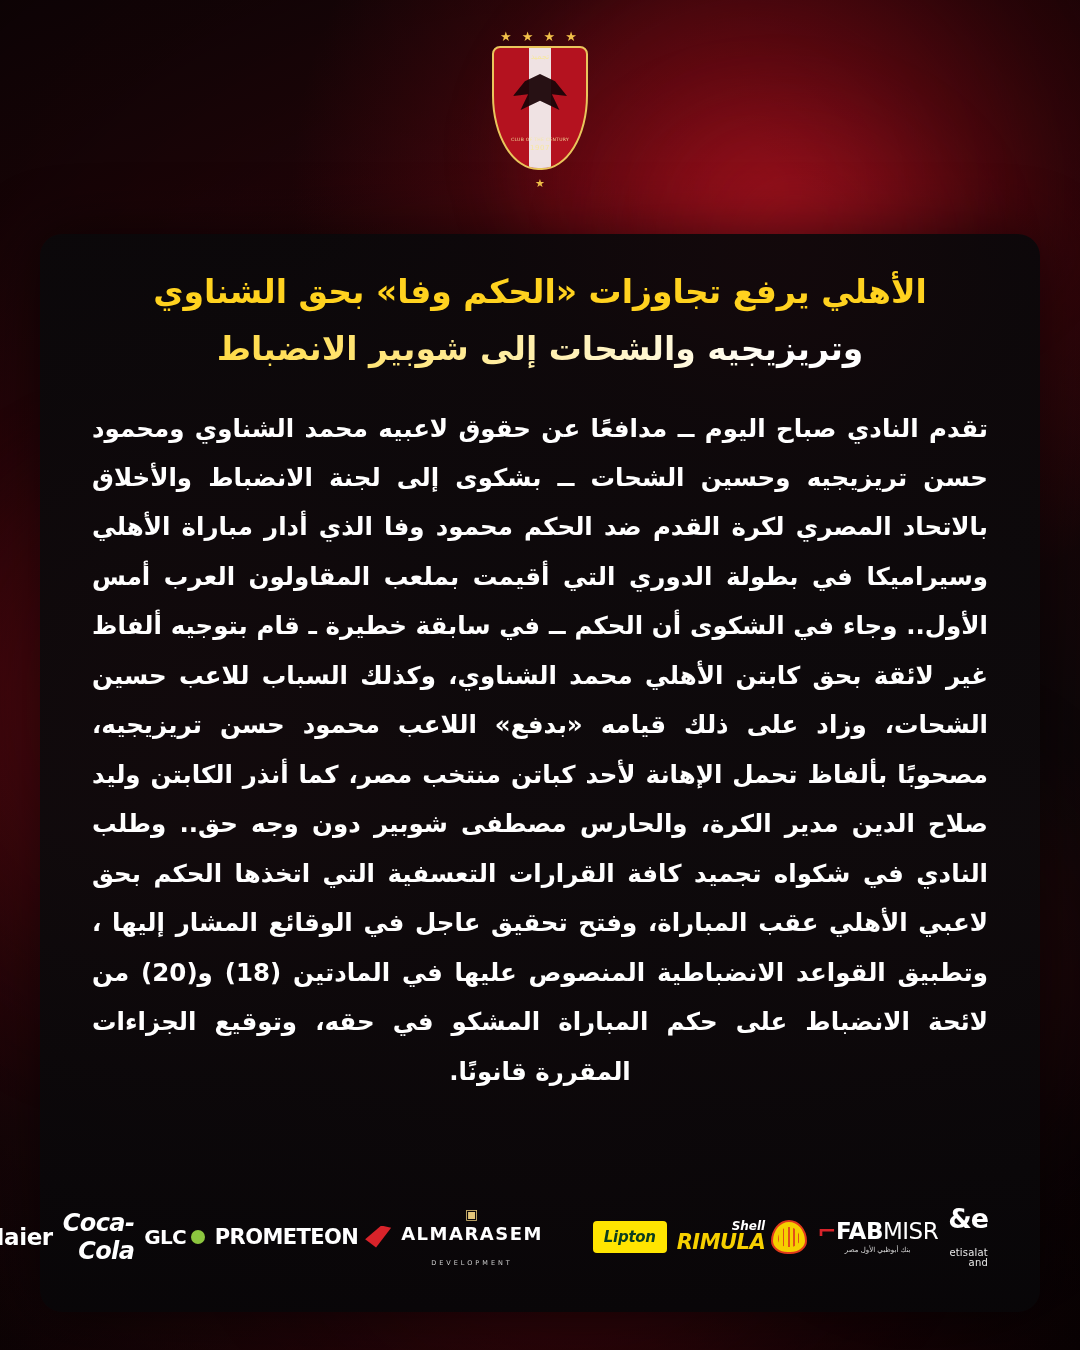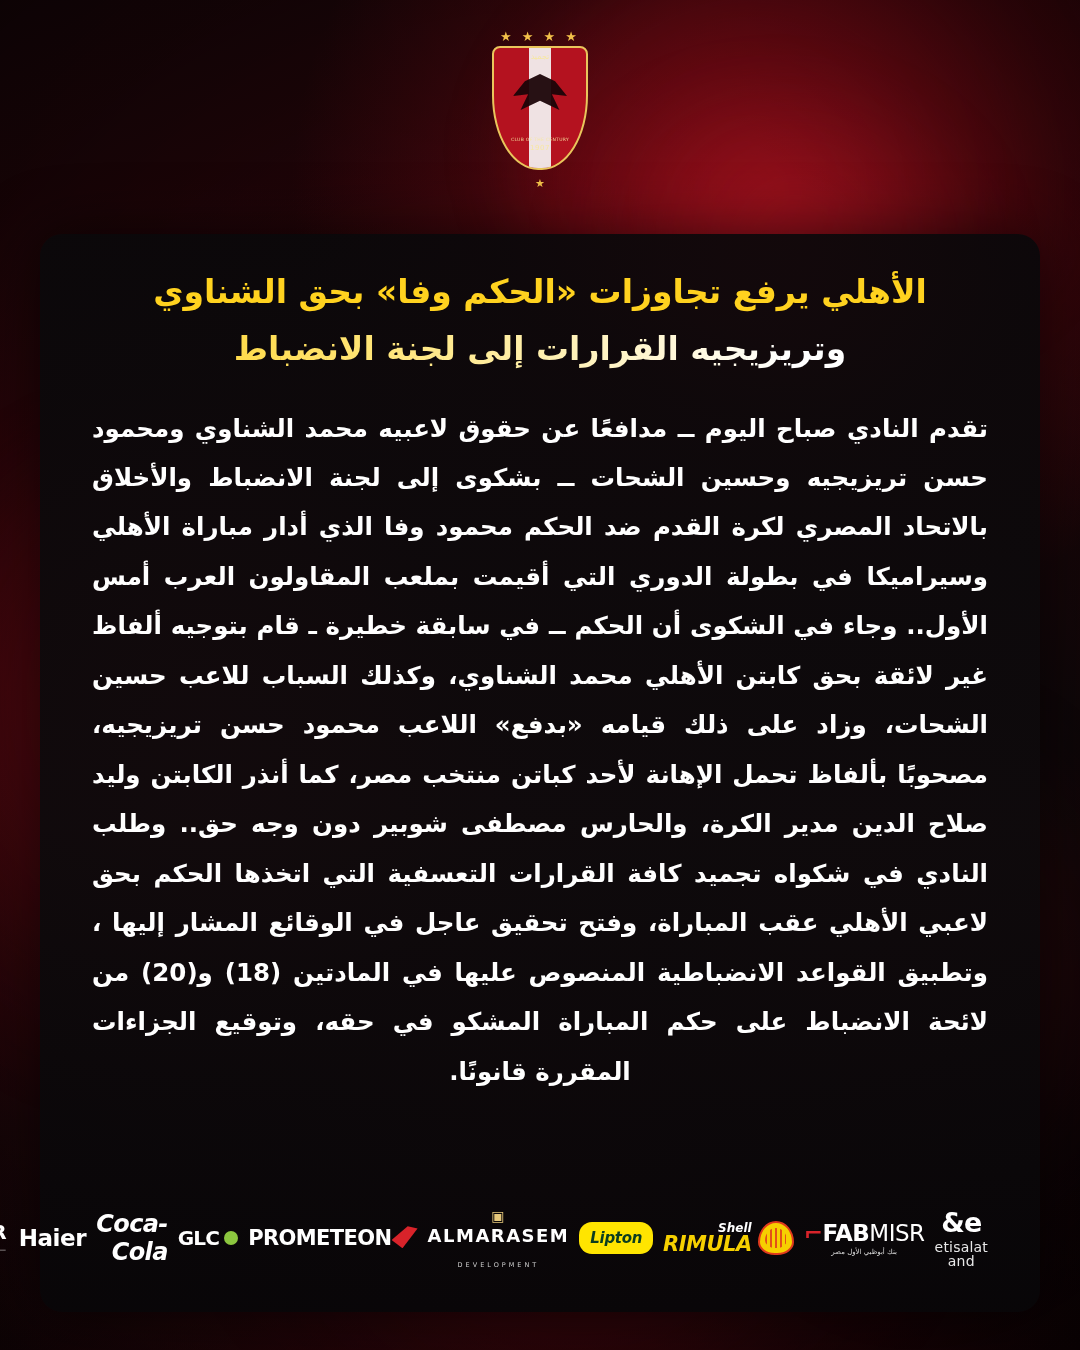--- a/index.html
+++ b/index.html
@@ -175,21 +175,21 @@
     bottom: 44px;
     display: flex;
     align-items: center;
     justify-content: space-between;
     gap: 10px;
   }
   .sp { display: flex; align-items: center; justify-content: center; }
 
   .sp-etisalat { flex-direction: column; color: #fff; line-height: 1; }
   .sp-etisalat .mark { font-size: 27px; font-weight: bold; letter-spacing: -1px; }
-  .sp-etisalat .sub { font-size: 14px; margin-top: 4px; letter-spacing: .2px; color: #e8e8e8; text-align: center; }
+  .sp-etisalat .sub { font-size: 10px; margin-top: 16px; letter-spacing: .2px; color: #e8e8e8; }
 
   .sp-fab { flex-direction: column; color: #fff; line-height: 1.05; justify-content: space-between; }
   .sp-fab .mark { font-size: 23px; font-weight: bold; letter-spacing: -.5px; }
   .sp-fab .mark .thin { font-weight: normal; }
   .sp-fab .mark .tick { color: #d8232a; }
   .sp-fab .sub { font-size: 7px; margin-top: 4px; color: #dcdcdc; }
 
   .sp-shell { align-items: center; gap: 6px; }
   .shell-pecten {
     width: 36px; height: 34px;
@@ -209,30 +209,31 @@
   .sp-shell .t1 { color: #fff; font-size: 12px; font-weight: bold; font-style: italic; }
   .sp-shell .t2 { color: #f6d000; font-size: 21px; font-weight: bold; font-style: italic; letter-spacing: -.5px; }
 
   .sp-lipton {
     background: #ffe500;
     color: #0b3d1f;
     font-size: 15px;
     font-weight: bold;
     font-style: italic;
     padding: 7px 11px;
-    border-radius: 13px;
+    border-radius: 4px;
     letter-spacing: -.3px;
+    margin-left: 40px;
   }
 
   .sp-almarasem { flex-direction: column; color: #fff; line-height: 1; }
   .sp-almarasem .glyph { font-size: 14px; color: #e5c77a; margin-bottom: 4px; letter-spacing: 1px; }
   .sp-almarasem .mark { font-size: 18px; font-weight: bold; letter-spacing: 1.5px; }
   .sp-almarasem .sub { font-size: 6.5px; margin-top: 17px; letter-spacing: 3px; color: #cfcfcf; }
 
-  .sp-prometeon { align-items: flex-start; }
+  .sp-prometeon { align-items: center; gap: 7px; }
   .sp-prometeon .swoosh {
     width: 26px; height: 22px;
     background: #d8232a;
     clip-path: polygon(0 62%, 62% 0, 100% 10%, 42% 100%);
   }
   .sp-prometeon .mark { color: #fff; font-size: 21px; font-weight: bold; letter-spacing: -.6px; }
 
   .sp-glc { align-items: center; gap: 5px; }
   .sp-glc .dot { width: 14px; height: 14px; border-radius: 50%; background: #8cc63f; }
   .sp-glc .mark { color: #fff; font-size: 20px; font-weight: bold; letter-spacing: -.8px; }
@@ -266,21 +267,21 @@
         <div class="crest-year">1907</div>
       </div>
       <div class="bottom-star">★</div>
     </div>
   </div>
 
   <div class="card">
 
     <div class="headline">
       <span class="l1">الأهلي يرفع تجاوزات «الحكم وفا» بحق الشناوي</span>
-      <span class="l2">وتريزيجيه القرارات إلى لجنة الانضباط</span>
+      <span class="l2">وتريزيجيه والشحات إلى شوبير الانضباط</span>
     </div>
 
     <div class="body-text">
       <p>تقدم النادي صباح اليوم ــ مدافعًا عن حقوق لاعبيه محمد الشناوي ومحمود حسن تريزيجيه وحسين الشحات ــ بشكوى إلى لجنة الانضباط والأخلاق بالاتحاد المصري لكرة القدم ضد الحكم محمود وفا الذي أدار مباراة الأهلي وسيراميكا في بطولة الدوري التي أقيمت بملعب المقاولون العرب أمس الأول.. وجاء في الشكوى أن الحكم ــ في سابقة خطيرة ـ قام بتوجيه ألفاظ غير لائقة بحق كابتن الأهلي محمد الشناوي، وكذلك السباب للاعب حسين الشحات، وزاد على ذلك قيامه «بدفع» اللاعب محمود حسن تريزيجيه، مصحوبًا بألفاظ تحمل الإهانة لأحد كباتن منتخب مصر، كما أنذر الكابتن وليد صلاح الدين مدير الكرة، والحارس مصطفى شوبير دون وجه حق.. وطلب النادي في شكواه تجميد كافة القرارات التعسفية التي اتخذها الحكم بحق لاعبي الأهلي عقب المباراة، وفتح تحقيق عاجل في الوقائع المشار  إليها ، وتطبيق القواعد الانضباطية المنصوص عليها في المادتين (18) و(20) من لائحة الانضباط على حكم المباراة المشكو في حقه، وتوقيع الجزاءات المقررة قانونًا.</p>
     </div>
 
     <div class="sponsors">
 
       <div class="sp sp-etisalat">
         <div class="mark">e&amp;</div>

